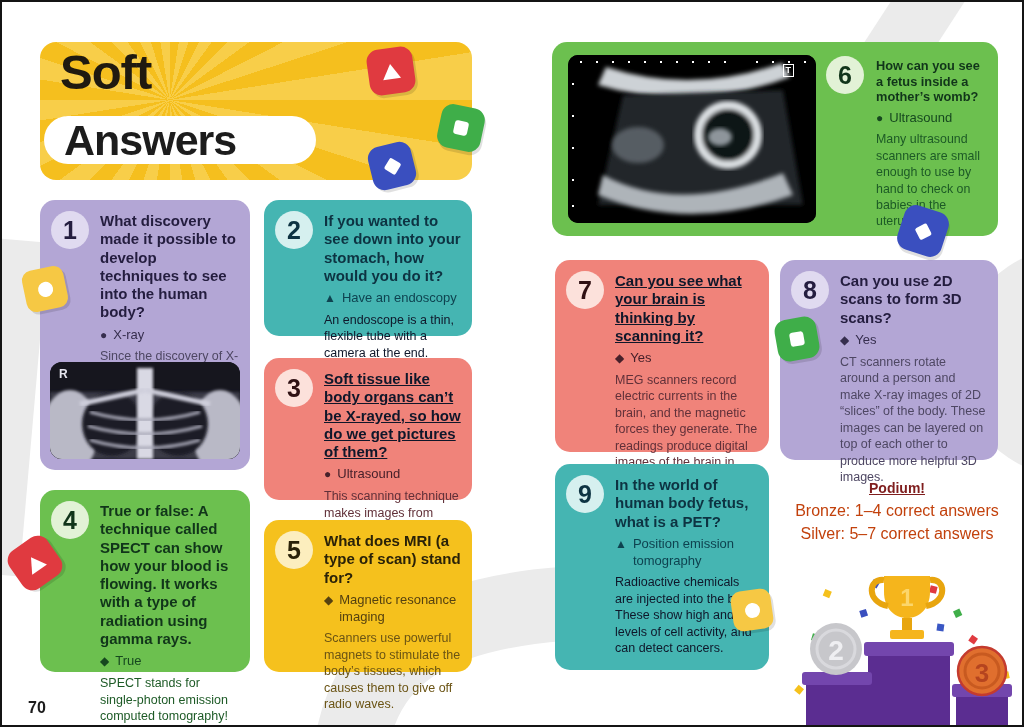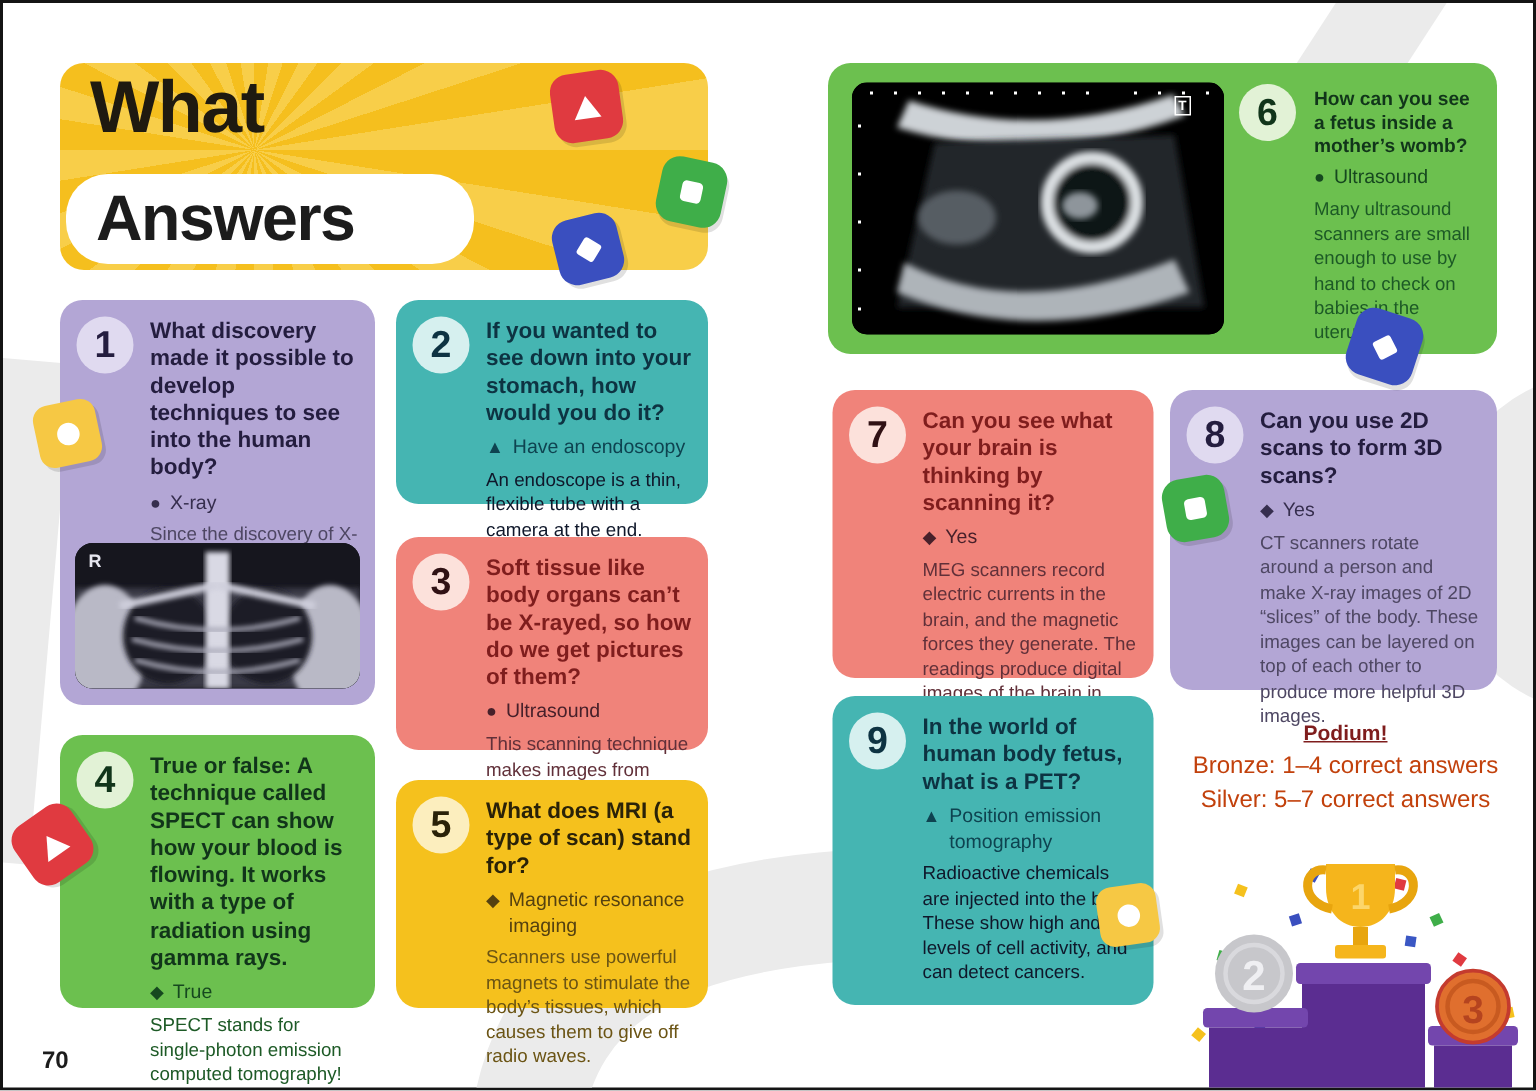--- a/index.html
+++ b/index.html
@@ -10,21 +10,21 @@
   .bgdeco{position:absolute;background:#ebebeb;z-index:0;}
   .bg-topright{left:862px;top:-60px;width:62px;height:220px;transform:rotate(33deg);}
   .bg-leftband{left:-16px;top:238px;width:48px;height:335px;transform:rotate(5deg);}
   .bg-rightcircle{left:955px;top:245px;width:230px;height:230px;border-radius:50%;}
   .bg-swoosh{position:absolute;left:0;top:0;width:1024px;height:727px;z-index:0;pointer-events:none;}
   
   .banner{position:absolute;left:38px;top:40px;width:432px;height:138px;border-radius:16px;
           background:repeating-conic-gradient(from 0deg at 30% 42%, #f5bf1e 0deg 9deg, #f8ce49 9deg 18deg);
           overflow:hidden;z-index:2;}
   .banner-title{position:absolute;left:20px;top:2px;font-size:49px;font-weight:800;color:#1f1a10;letter-spacing:-1px;}
-  .banner-pill{position:absolute;left:4px;top:74px;width:272px;height:60px;background:#ffffff;border-radius:28px;
+  .banner-pill{position:absolute;left:4px;top:74px;width:272px;height:48px;background:#ffffff;border-radius:28px;
                display:flex;align-items:center;padding-left:20px;box-sizing:border-box;}
   .banner-pill span{font-size:43px;font-weight:800;color:#1c1c1c;letter-spacing:-1px;}
   
   .piece{position:absolute;display:flex;align-items:center;justify-content:center;border-radius:12px;z-index:6;
          box-shadow:2px 3px 0 rgba(0,0,0,0.12);}
   .piece .tri{width:0;height:0;border-left:9px solid transparent;border-right:9px solid transparent;border-bottom:15px solid #fff;}
   .piece .sq{width:14px;height:14px;background:#fff;border-radius:3px;}
   .piece .dia{width:13px;height:13px;background:#fff;border-radius:2px;transform:rotate(45deg);}
   .piece .dot{width:15px;height:15px;background:#fff;border-radius:50%;}
   .p-red{background:#e03a40;} .p-green{background:#3fae49;} .p-blue{background:#3a4fbf;} .p-yellow{background:#f6c844;}
@@ -37,21 +37,21 @@
   .purple .num{background:#e0daf0;color:#241d3f;} .teal .num{background:#d6f0ef;color:#0d3342;}
   .salmon .num{background:#fce1db;color:#301114;} .green .num{background:#e2f2d6;color:#11351a;}
   .yellow .num{background:#fceebe;color:#2a2208;}
   .cbody{position:absolute;left:60px;top:12px;right:10px;}
   .q{margin:0 0 5px 0;font-size:15px;line-height:1.22;font-weight:800;}
   .ans{margin:0 0 5px 0;font-size:13px;line-height:1.28;display:flex;gap:6px;align-items:flex-start;font-weight:500;}
   .ans .bullet{font-size:12px;line-height:1.35;}
   .expl{margin:0;font-size:12.5px;line-height:1.32;}
   .purple .q{color:#241d3f;} .purple .ans{color:#362e4e;} .purple .expl{color:#4e4763;}
   .teal .q{color:#0d3342;} .teal .ans{color:#0e4350;} .teal .expl{color:#0f172a;}
-  .salmon .q{color:#7f1d1d;} .salmon .ans{color:#47202a;} .salmon .expl{color:#613039;}
+  .salmon .q{color:#0f172a;text-decoration:underline;} .salmon .ans{color:#47202a;} .salmon .expl{color:#613039;}
   .green .q{color:#11351a;} .green .ans{color:#16481f;} .green .expl{color:#1d5a26;}
   .yellow .q{color:#2a2208;} .yellow .ans{color:#554110;} .yellow .expl{color:#6b5414;}
   .c1{left:38px;top:198px;width:210px;height:270px;}
   .c2{left:262px;top:198px;width:208px;height:136px;}
   .c3{left:262px;top:356px;width:208px;height:142px;}
   .c4{left:38px;top:488px;width:210px;height:182px;}
   .c5{left:262px;top:518px;width:208px;height:152px;}
   .c6{left:550px;top:40px;width:446px;height:194px;}
   .c7{left:553px;top:258px;width:214px;height:192px;}
   .c8{left:778px;top:258px;width:218px;height:200px;}
@@ -78,21 +78,21 @@
 <div class="page">
 
   <div class="bgdeco bg-topright"></div>
   <div class="bgdeco bg-leftband"></div>
   <div class="bgdeco bg-rightcircle"></div>
   <svg class="bg-swoosh" viewBox="0 0 1024 727">
     <path d="M350,740 C365,655 430,612 560,602" fill="none" stroke="#ebebeb" stroke-width="74"></path>
   </svg>
 
   <header class="banner">
-    <div class="banner-title">What</div>
+    <div class="banner-title">Soft</div>
     <div class="banner-pill">
       <span>Answers</span>
     </div>
   </header>
 
   <div class="piece p-red" style="left:366px;top:46px;width:46px;height:46px;transform:rotate(-8deg);">
       <div class="tri"></div>
     </div>
   <div class="piece p-green" style="left:437px;top:104px;width:44px;height:44px;transform:rotate(12deg);">
       <div class="sq"></div>

